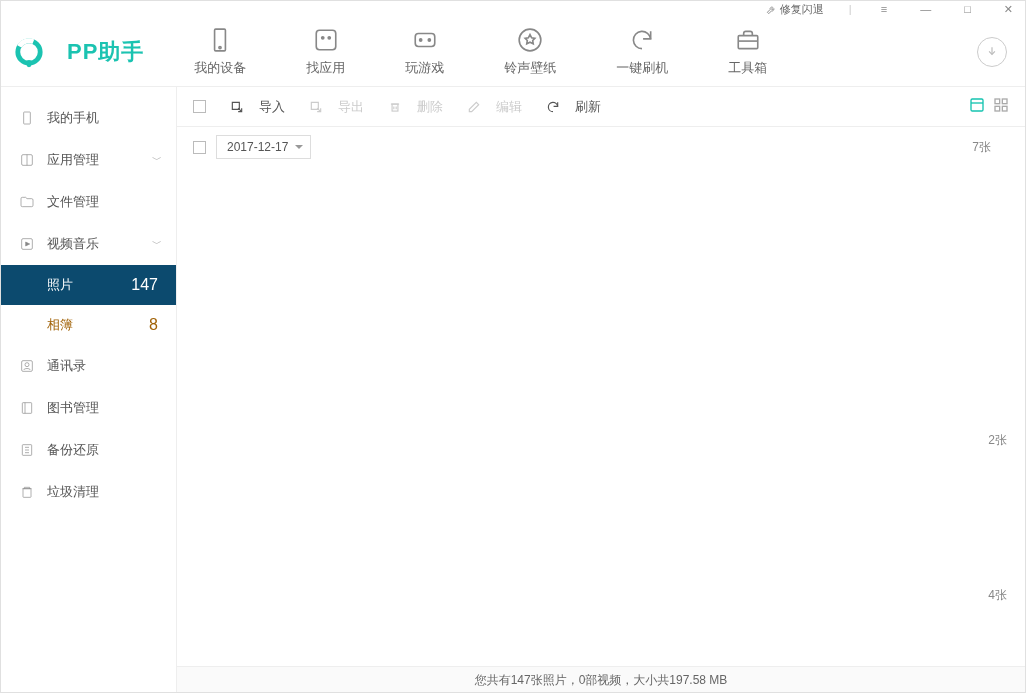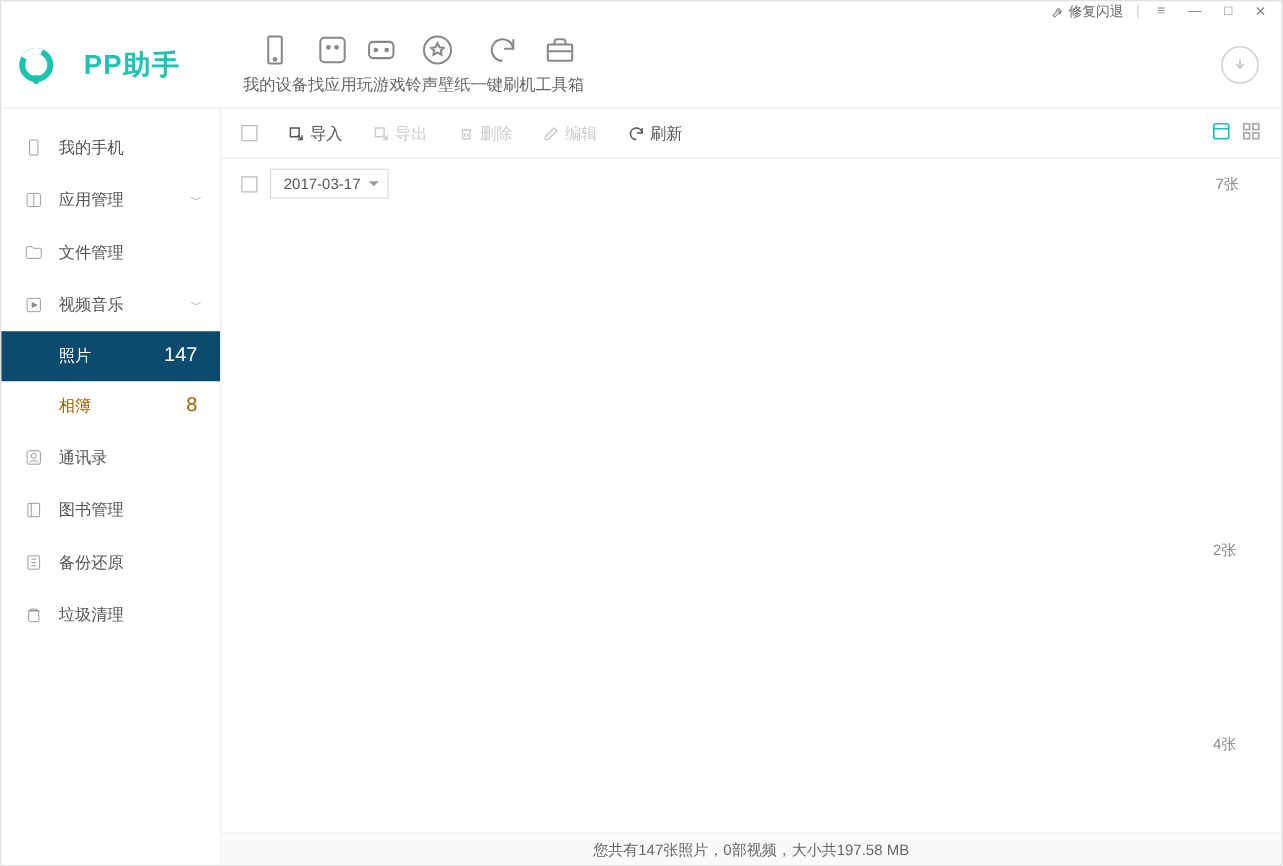--- a/index.html
+++ b/index.html
@@ -1,29 +1,29 @@
 <!DOCTYPE html>
 <html><head>
 <meta charset="utf-8">
 <style>
 * { margin: 0; padding: 0; box-sizing: border-box; font-family: "Microsoft YaHei", sans-serif; }
 body { width: 1026px; height: 693px; background: #fff; overflow: hidden; border: 1px solid #e0e0e0; }
 
 
-.titlebar { height: 16px; display: flex; justify-content: flex-end; align-items: center; padding: 0 8px; gap: 10px; font-size: 11px; color: #666; }
+.titlebar { height: 16px; display: flex; justify-content: flex-end; align-items: center; padding: 0 8px; gap: 25px; font-size: 11px; color: #666; }
 .titlebar .fix-crash { display: flex; align-items: center; gap: 3px; cursor: pointer; }
 .titlebar .divider { color: #ccc; }
 .titlebar .winbtn { cursor: pointer; padding: 0 4px; color: #888; }
 
 
 .header { height: 70px; display: flex; align-items: center; border-bottom: 1px solid #eee; padding: 0 18px 0 12px; }
 .logo { display: flex; align-items: center; gap: 22px; margin-right: 50px; }
 .logo-mark { width: 32px; height: 32px; }
 .logo-text { font-size: 22px; font-weight: bold; color: #1bc3b1; letter-spacing: 1px; }
-.topnav { display: flex; flex: 1; }
+.topnav { display: flex; gap: 60px; flex: 1; }
 .topnav-item { display: flex; flex-direction: column; align-items: center; gap: 6px; color: #666; font-size: 13px; cursor: pointer; }
 .topnav-item svg { width: 26px; height: 26px; }
 .download-circle { width: 30px; height: 30px; border: 1px solid #ccc; border-radius: 50%; display: flex; align-items: center; justify-content: center; color: #aaa; cursor: pointer; }
 
 
 .body { display: flex; height: calc(693px - 16px - 70px); }
 
 
 .sidebar { width: 176px; border-right: 1px solid #eee; display: flex; flex-direction: column; padding-top: 10px; }
 .side-item { height: 42px; display: flex; align-items: center; padding: 0 18px; font-size: 13px; color: #555; cursor: pointer; gap: 12px; position: relative; }
@@ -31,38 +31,38 @@
 .side-item .chevron { position: absolute; right: 14px; font-size: 10px; color: #aaa; }
 .side-sub { height: 40px; display: flex; align-items: center; padding: 0 18px 0 46px; font-size: 13px; color: #a16207; cursor: pointer; justify-content: space-between; }
 .side-sub.active { background: #0c4a6e; color: #fff; }
 .side-sub .count { font-size: 16px; }
 
 
 .main { flex: 1; display: flex; flex-direction: column; position: relative; }
 
 
 .toolbar { height: 40px; border-bottom: 1px solid #eee; display: flex; align-items: center; padding: 0 16px; gap: 24px; font-size: 13px; color: #555; }
-.toolbar .tb { display: flex; align-items: center; gap: 4px; cursor: pointer; }
+.toolbar .tb { display: flex; align-items: center; gap: 15px; cursor: pointer; }
 .toolbar .tb.disabled { color: #ccc; }
 .toolbar .tb svg { width: 14px; height: 14px; }
 .toolbar .spacer { flex: 1; }
 .toolbar .viewtoggle { display: flex; gap: 8px; color: #aaa; }
 .toolbar .viewtoggle .vt { cursor: pointer; }
 .toolbar .viewtoggle .vt.active { color: #14c3b0; }
 .checkbox { width: 13px; height: 13px; border: 1px solid #bbb; background: #fff; cursor: pointer; }
 
 
 .groupbar { display: flex; align-items: center; padding: 8px 16px; gap: 10px; }
 .date-select { border: 1px solid #ddd; padding: 4px 22px 4px 10px; font-size: 12px; color: #555; position: relative; cursor: pointer; background: #fff; }
 .date-select::after { content: ""; position: absolute; right: 7px; top: 9px; border-left: 4px solid transparent; border-right: 4px solid transparent; border-top: 4px solid #999; }
 .group-count { margin-left: auto; font-size: 12px; color: #888; padding-right: 18px; }
 
 
 .content { flex: 1; position: relative; overflow: hidden; }
-.side-count-block { position: absolute; right: 36px; font-size: 12px; color: #888; }
+.side-count-block { position: absolute; right: 18px; font-size: 12px; color: #888; }
 
 
 .statusbar { height: 28px; border-top: 1px solid #eee; display: flex; align-items: center; justify-content: center; font-size: 12px; color: #666; background: #fafafa; }
 </style>
 </head>
 <body>
 
 <div class="titlebar">
   <span class="fix-crash">
     <svg width="11" height="11" viewBox="0 0 24 24" fill="none" stroke="#888" stroke-width="2">
@@ -268,21 +268,21 @@
               <rect x="14" y="14" width="7" height="7"></rect>
             </svg>
         </span>
       </div>
     </div>
 
     <div class="content">
       <div class="groupbar">
         <div class="checkbox"></div>
         <div class="date-select">
-          <span>2017-03-17</span>
+          <span>2017-12-17</span>
         </div>
         <div class="group-count">7张</div>
       </div>
       <div class="side-count-block" style="top:305px">2张</div>
       <div class="side-count-block" style="top:460px">4张</div>
     </div>
 
     <div class="statusbar">
       <span>您共有147张照片，0部视频，大小共197.58 MB</span>
     </div>

